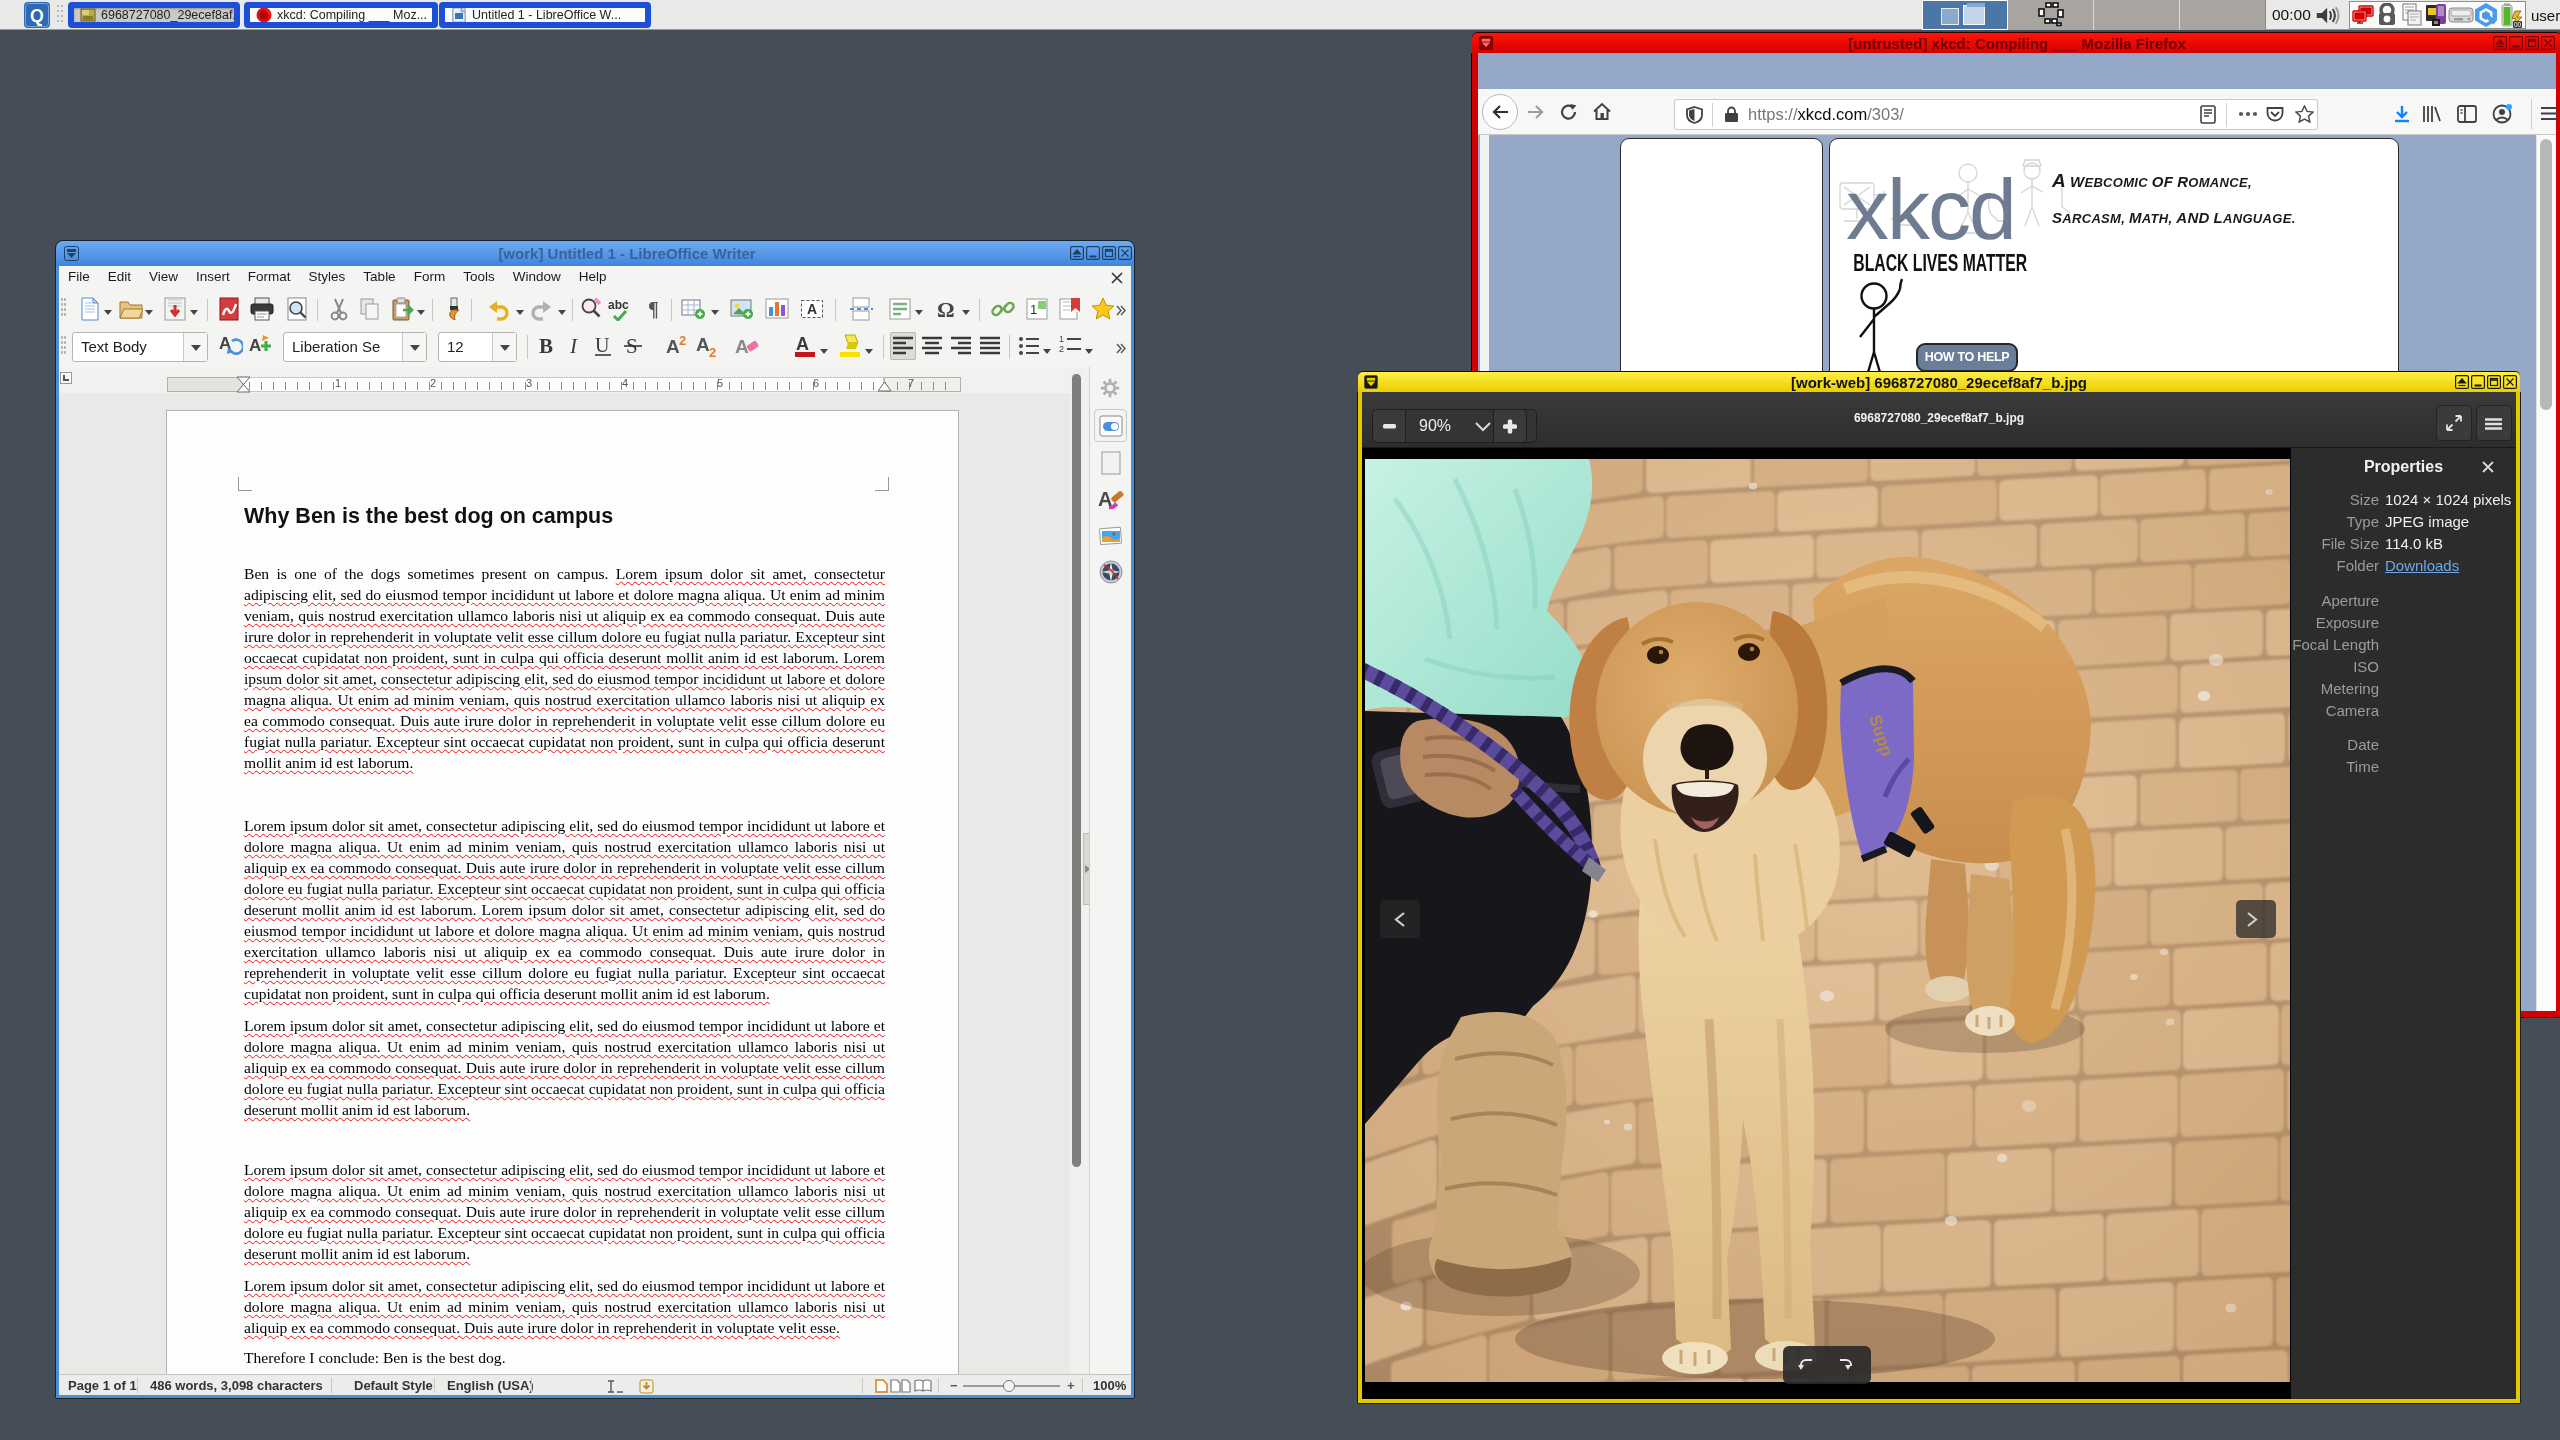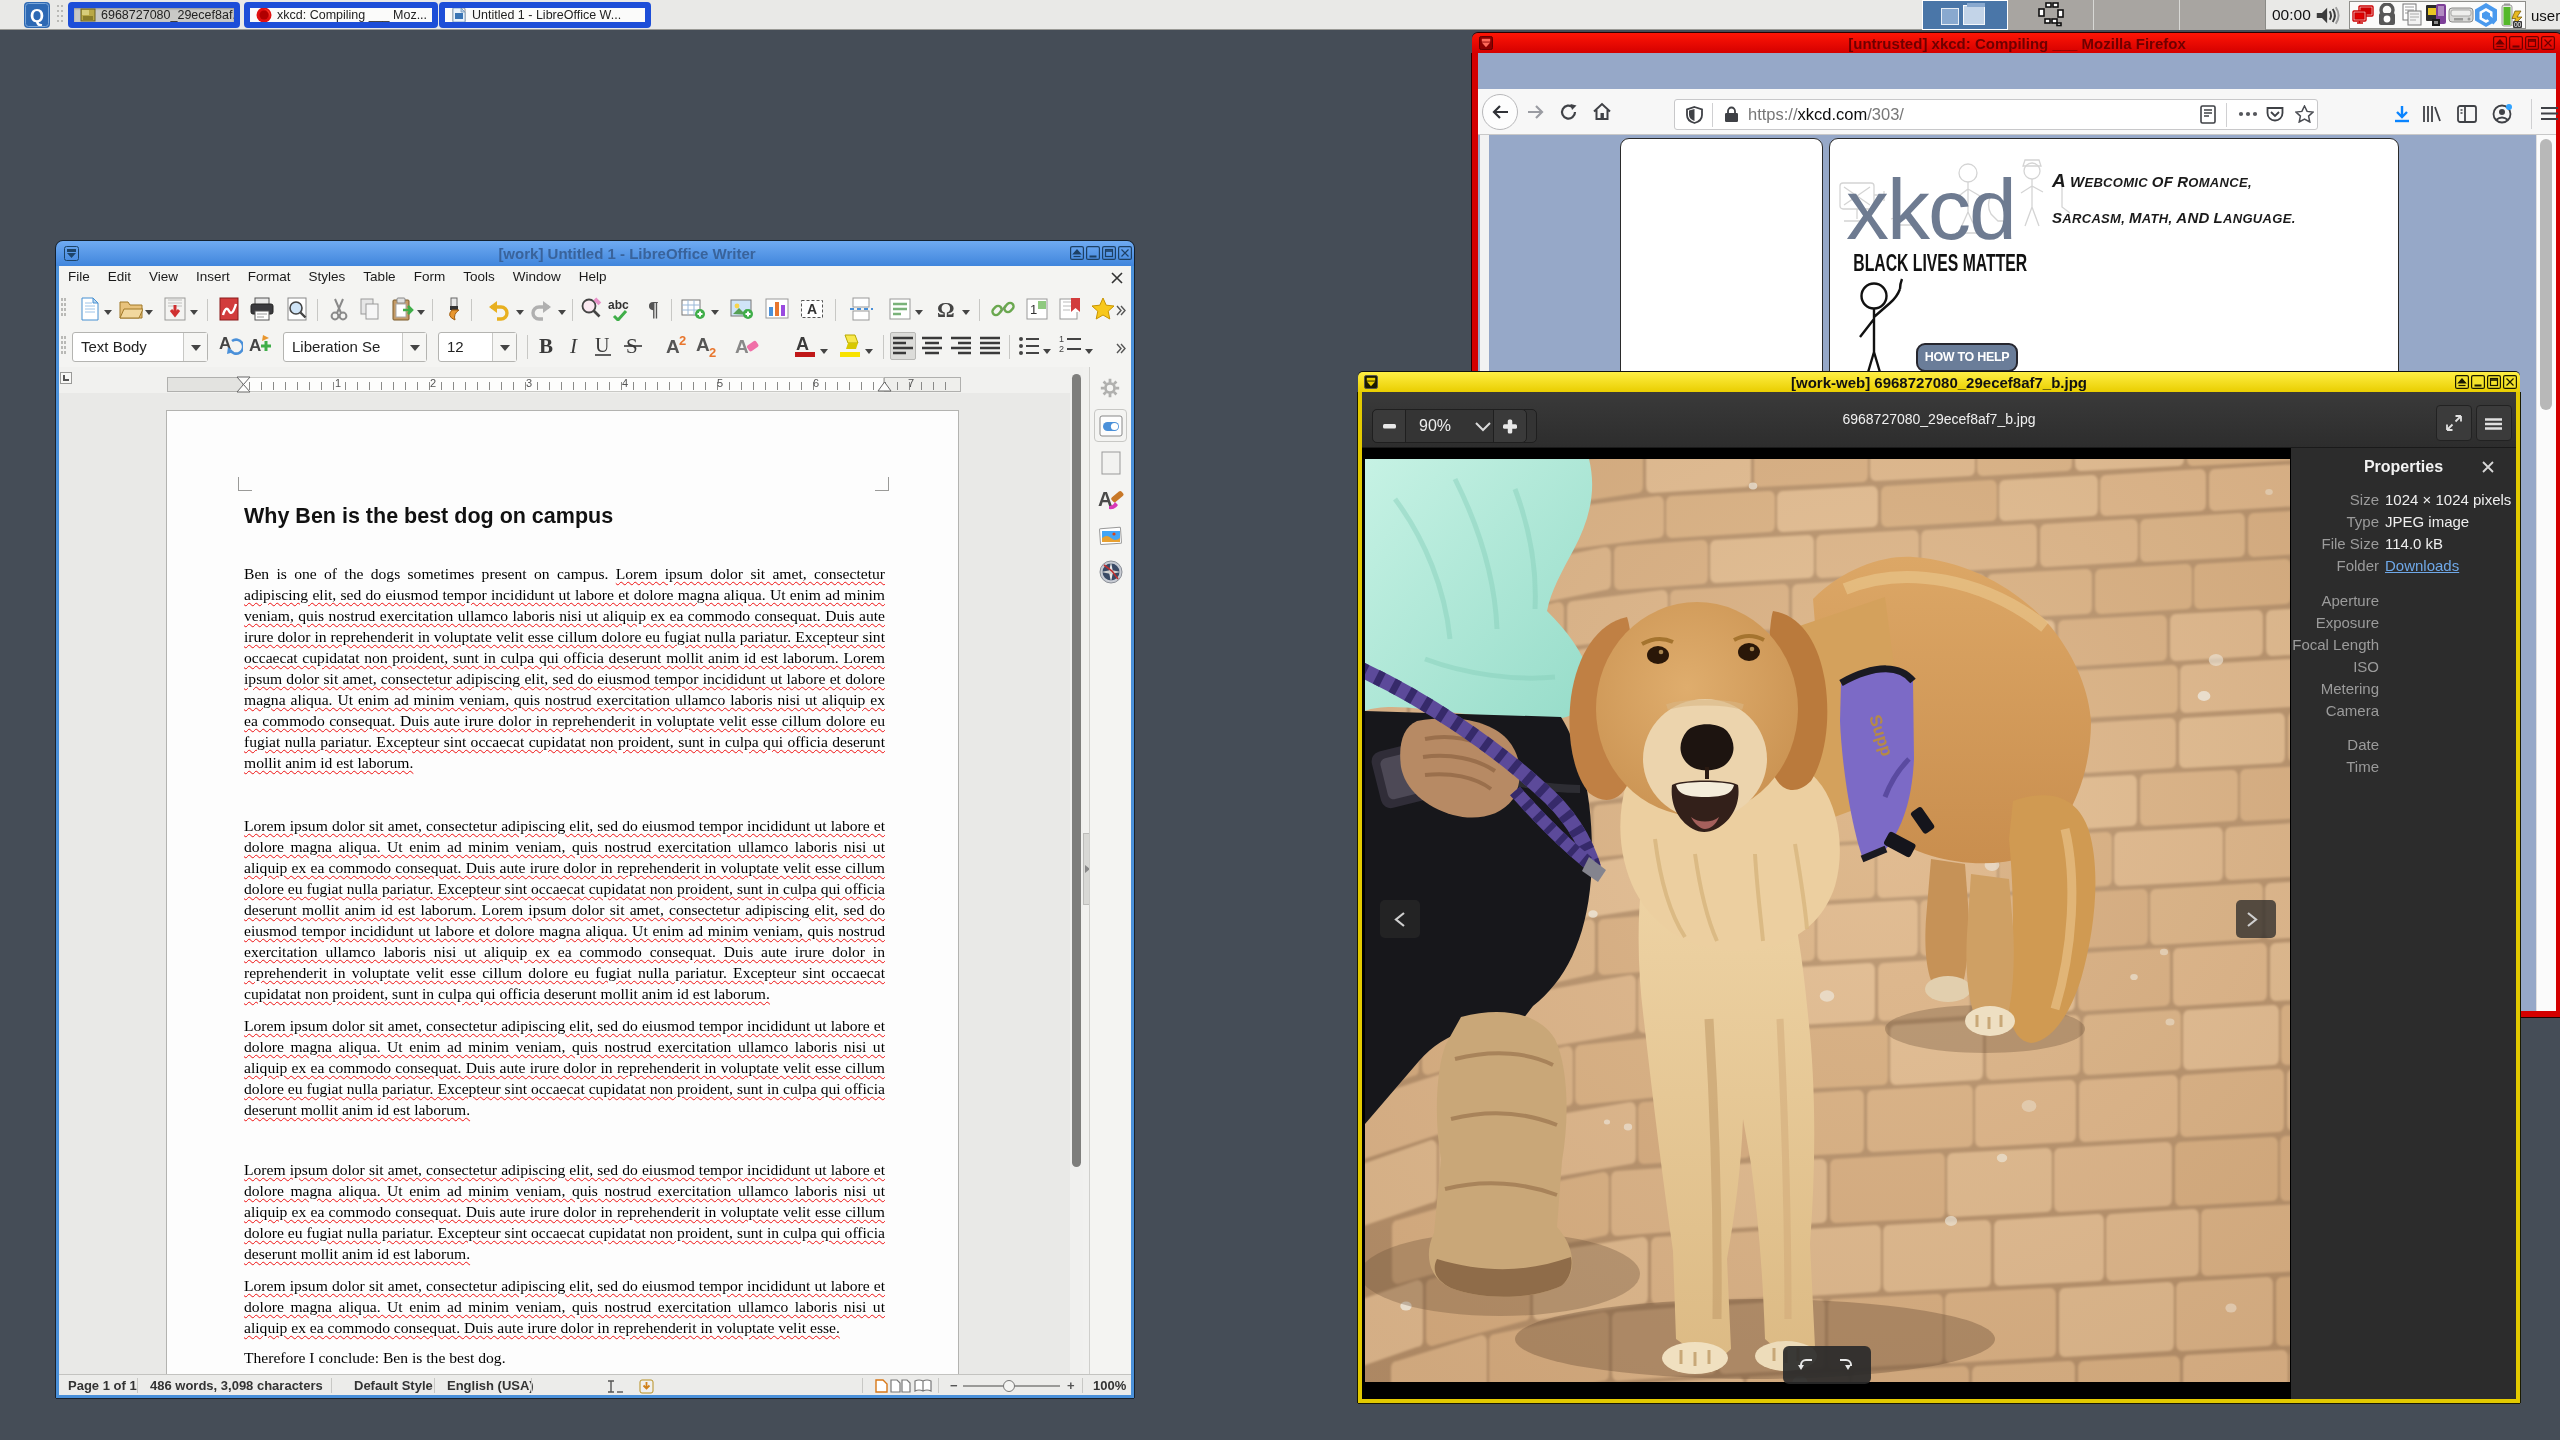--- a/index.html
+++ b/index.html
@@ -782,21 +782,21 @@
       </svg>
     <div class="abs" style="left:57px;top:25px;font-size:16px;color:#ededed">90%</div>
     <svg class="abs" style="left:113px;top:30px" width="16" height="10">
         <path d="M1 1 l7 7 7-7" stroke="#dadada" stroke-width="2" fill="none"></path>
       </svg>
     <div class="abs" style="left:131px;top:17px;width:34px;height:34px;background:#3a3a3a;border:1px solid #1f1f1f;border-radius:0 5px 5px 0"></div>
     <svg class="abs" style="left:141px;top:27px" width="15" height="15">
         <rect x="0" y="5.2" width="14" height="4.5" rx="1.5" fill="#e8e8e8"></rect>
         <rect x="4.75" y="0.5" width="4.5" height="14" rx="1.5" fill="#e8e8e8"></rect>
       </svg>
-    <div class="abs" style="left:0;width:1154px;top:19px;text-align:center;font-size:14px;font-weight:normal;color:#f0f0f0">6968727080_29ecef8af7_b.jpg</div>
+    <div class="abs" style="left:0;width:1154px;top:19px;text-align:center;font-size:12px;font-weight:bold;color:#f0f0f0">6968727080_29ecef8af7_b.jpg</div>
     <div class="vbtn" style="left:1074px"></div>
     <svg class="abs" style="left:1083px;top:22px" width="18" height="18" viewBox="0 0 18 18">
         <path d="M10.5 7.5 L16 2 M16 2 h-5.5 M16 2 v5.5 M7.5 10.5 L2 16 M2 16 h5.5 M2 16 v-5.5" stroke="#e0e0e0" stroke-width="1.8" fill="none"></path>
       </svg>
     <div class="vbtn" style="left:1114px"></div>
     <svg class="abs" style="left:1123px;top:26px" width="18" height="12">
         <path d="M0 1.5h17M0 6h17M0 10.5h17" stroke="#e0e0e0" stroke-width="2.4"></path>
       </svg>
   </div>
   <div id="vw-photo-area">

